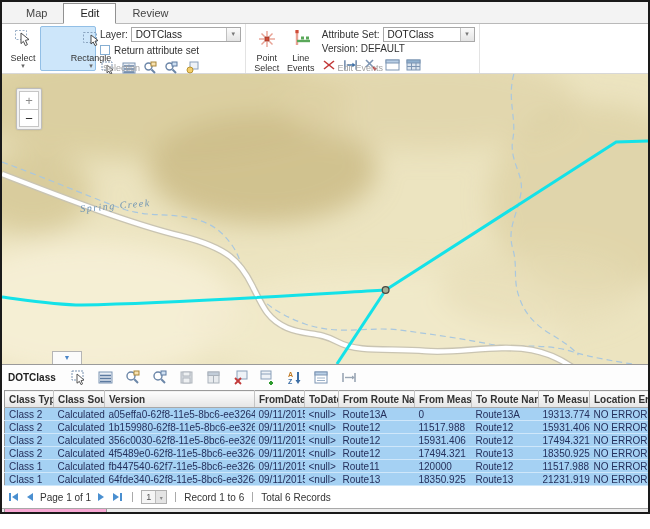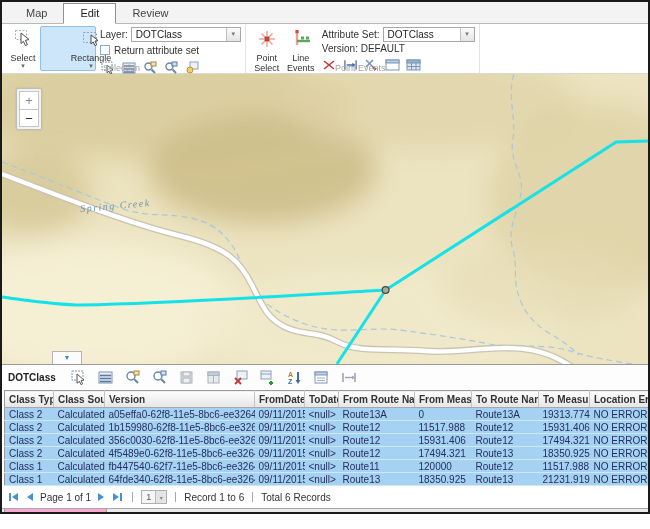--- a/index.html
+++ b/index.html
@@ -226,21 +226,21 @@
             <svg width="15" height="14" viewBox="0 0 15 14">
                 <rect x="1" y="2" width="13" height="10" fill="#dbe4ee" stroke="#7d95b3"></rect>
                 <rect x="1" y="2" width="13" height="3" fill="#8fb0cf" stroke="#7d95b3"></rect>
                 <line x1="5.5" y1="5" x2="5.5" y2="12" stroke="#7d95b3"></line>
                 <line x1="10" y1="5" x2="10" y2="12" stroke="#7d95b3"></line>
                 <line x1="1" y1="8.5" x2="14" y2="8.5" stroke="#7d95b3"></line>
               </svg>
           </span>
         </div>
       </div>
-      <span class="rgroup-name">Point Events</span>
+      <span class="rgroup-name">Edit Events</span>
     </div>
     <div style="flex:1;"></div>
   </div>
 
   <div class="map">
     <svg class="map-svg" viewBox="0 0 650 290" preserveAspectRatio="none">
       <defs>
         <filter id="tblur" x="-60%" y="-60%" width="220%" height="220%">
             <feGaussianBlur stdDeviation="13"></feGaussianBlur>
           </filter>

